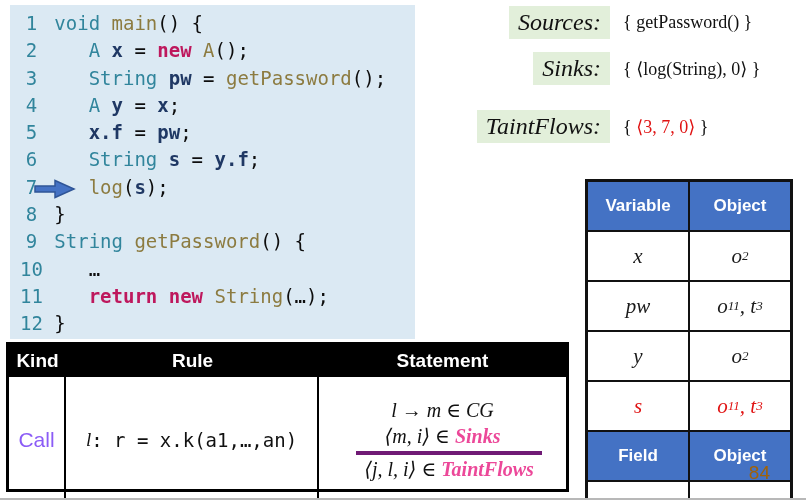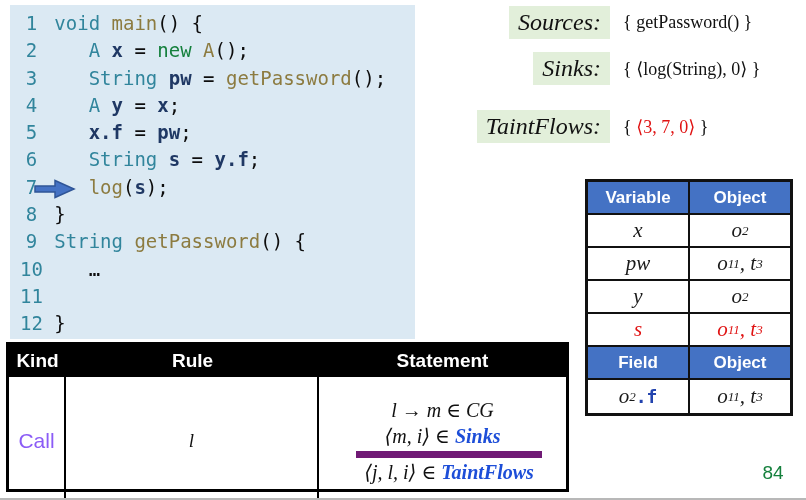--- a/index.html
+++ b/index.html
@@ -10,37 +10,37 @@
   .code-panel{position:absolute;left:10px;top:5px;width:405px;height:334px;background:#dbe9f3;
               font-family:"DejaVu Sans Mono",monospace;font-size:19px;line-height:27.3px;
               padding:5px 0 0 10px;box-sizing:border-box;}
   .code-line{white-space:pre;display:flex;}
   .lno{display:inline-block;width:2ch;color:#31859c;text-align:center;flex:0 0 auto;margin-right:1ch;}
   .code-text{white-space:pre;}
   .ind{padding-left:3ch;}
   .tk-kw{color:#31859c;}
   .tk-fn{color:#8c7b40;}
   .tk-var{color:#1f3864;font-weight:bold;}
-  .tk-new{color:#15803d;}
+  .tk-new{color:#be185d;font-weight:bold;}
   .tk-pl{color:#0d0d0d;}
   .exec-arrow{position:absolute;left:24px;top:173px;width:42px;height:22px;}
 
   
   .set-row{position:absolute;left:445px;width:360px;display:flex;align-items:center;}
   .set-label-col{width:165px;display:flex;justify-content:flex-end;flex:0 0 auto;}
   .set-label{background:#e2efda;padding:3px 9px;font-family:"Liberation Serif","DejaVu Serif",serif;
              font-style:italic;font-size:24px;color:#111;white-space:nowrap;}
   .set-value{margin-left:13px;font-family:"Liberation Serif","DejaVu Serif","DejaVu Sans",serif;
              font-size:18px;color:#111;white-space:nowrap;}
   .rt-red{color:#e01313;margin-top:42px;}
 
   
   .pts-table{position:absolute;left:585px;top:179px;border:3px solid #111;background:#fff;
              display:grid;grid-template-columns:102px 100px;}
-  .pts-cell{border-right:2px solid #111;border-bottom:2px solid #111;height:33px;
+  .pts-cell{border-right:2px solid #111;border-bottom:2px solid #111;height:50px;
             display:flex;align-items:center;justify-content:center;box-sizing:border-box;}
   .pts-cell:nth-child(2n){border-right:none;}
   .pts-head{background:#4472c4;color:#fff;font-weight:bold;font-size:17px;
             font-family:"Liberation Sans",sans-serif;}
   .pts-data{font-family:"Liberation Serif","DejaVu Serif",serif;font-style:italic;font-size:21px;color:#1a1a1a;}
   .pts-data .sub{font-size:0.62em;vertical-align:-0.28em;letter-spacing:0;}
   .tk-field{font-family:"DejaVu Sans Mono",monospace;font-style:normal;font-weight:bold;
             color:#2243ae;font-size:18px;}
   .red-cell{color:#e01313;}
 
@@ -52,45 +52,45 @@
            display:flex;align-items:center;justify-content:center;
            font-family:"Liberation Sans",sans-serif;}
   .rt-cell{display:flex;align-items:center;justify-content:center;box-sizing:border-box;}
   .rt-divider{border-right:2px solid #000;}
   .rt-kind{font-size:21px;color:#8b5cf6;}
   .rt-stmt{font-family:"DejaVu Sans Mono",monospace;font-size:19px;color:#111;white-space:pre;}
   .math-i{font-family:"Liberation Serif","DejaVu Serif","DejaVu Sans",serif;font-style:italic;}
   .rt-rule{flex-direction:column;font-family:"Liberation Serif","DejaVu Serif","DejaVu Sans",serif;
            font-style:italic;font-size:20px;color:#111;line-height:26px;padding:20px 0;}
   .rule-line{white-space:nowrap;}
-  .m-red{color:#1d4ed8;font-weight:bold;}
-  .rule-conclusion{border-top:7px solid #701a75;padding:1px 8px 0 8px;margin-top:2px;margin-left:13px;}
+  .m-red{color:#ec4899;font-weight:bold;}
+  .rule-conclusion{border-top:4px solid #701a75;padding:1px 8px 0 8px;margin-top:2px;margin-left:13px;}
   .m-sub{font-size:0.62em;vertical-align:-0.28em;}
 
-  .page-number{position:absolute;left:752px;top:462px;width:42px;text-align:center;
-               font-size:19px;color:#15803d;font-family:"Liberation Sans",sans-serif;}
+  .page-number{position:absolute;left:728px;top:462px;width:42px;text-align:right;
+               font-size:19px;color:#a16207;font-family:"Liberation Sans",sans-serif;}
 </style>
 </head>
 <body>
 
 <div class="canvas">
 
   <div class="code-panel">
     <div>
         <div class="code-line"><span class="lno">1</span><span class="code-text"><span class="tk-kw">void</span><span class="tk-pl"> </span><span class="tk-fn">main</span><span class="tk-pl">() {</span></span></div>
         <div class="code-line"><span class="lno">2</span><span class="code-text ind"><span class="tk-kw">A</span><span class="tk-pl"> </span><span class="tk-var">x</span><span class="tk-pl"> = </span><span class="tk-new">new</span><span class="tk-pl"> </span><span class="tk-fn">A</span><span class="tk-pl">();</span></span></div>
         <div class="code-line"><span class="lno">3</span><span class="code-text ind"><span class="tk-kw">String</span><span class="tk-pl"> </span><span class="tk-var">pw</span><span class="tk-pl"> = </span><span class="tk-fn">getPassword</span><span class="tk-pl">();</span></span></div>
         <div class="code-line"><span class="lno">4</span><span class="code-text ind"><span class="tk-kw">A</span><span class="tk-pl"> </span><span class="tk-var">y</span><span class="tk-pl"> = </span><span class="tk-var">x</span><span class="tk-pl">;</span></span></div>
         <div class="code-line"><span class="lno">5</span><span class="code-text ind"><span class="tk-var">x.f</span><span class="tk-pl"> = </span><span class="tk-var">pw</span><span class="tk-pl">;</span></span></div>
         <div class="code-line"><span class="lno">6</span><span class="code-text ind"><span class="tk-kw">String</span><span class="tk-pl"> </span><span class="tk-var">s</span><span class="tk-pl"> = </span><span class="tk-var">y.f</span><span class="tk-pl">;</span></span></div>
         <div class="code-line"><span class="lno">7</span><span class="code-text ind"><span class="tk-fn">log</span><span class="tk-pl">(</span><span class="tk-var">s</span><span class="tk-pl">);</span></span></div>
         <div class="code-line"><span class="lno">8</span><span class="code-text"><span class="tk-pl">}</span></span></div>
         <div class="code-line"><span class="lno">9</span><span class="code-text"><span class="tk-kw">String</span><span class="tk-pl"> </span><span class="tk-fn">getPassword</span><span class="tk-pl">() {</span></span></div>
         <div class="code-line"><span class="lno">10</span><span class="code-text ind"><span class="tk-pl">…</span></span></div>
-        <div class="code-line"><span class="lno">11</span></div>
+        <div class="code-line"><span class="lno">11</span><span class="code-text ind"><span class="tk-new">return</span><span class="tk-pl"> </span><span class="tk-new">new</span><span class="tk-pl"> </span><span class="tk-fn">String</span><span class="tk-pl">(…);</span></span></div>
         <div class="code-line"><span class="lno">12</span><span class="code-text"><span class="tk-pl">}</span></span></div>
       </div>
     <svg class="exec-arrow" viewBox="0 0 42 22" xmlns="http://www.w3.org/2000/svg">
       <path d="M1 8 H21 V2.5 L40 11 L21 19.5 V14 H1 Z" fill="#4472c4" stroke="#2f5597" stroke-width="1.5"></path>
     </svg>
   </div>
 
   <div id="sets-panel">
       <div class="set-row" style="top: 6px;">
         <div class="set-label-col">
@@ -168,21 +168,21 @@
         <span>, t</span>
         <span class="sub">3</span>
       </div>
     </div>
 
   <div class="rule-table">
     <div class="rt-head">Kind</div>
     <div class="rt-head">Rule</div>
     <div class="rt-head">Statement</div>
     <div class="rt-cell rt-divider rt-kind">Call</div>
-    <div class="rt-cell rt-divider rt-stmt" id="stmt-cell"><span class="math-i">l</span></div>
+    <div class="rt-cell rt-divider rt-stmt" id="stmt-cell"><span class="math-i">l</span><span>: r = x.k(a1,…,an)</span></div>
     <div class="rt-cell rt-rule" id="rule-cell">
         <div class="rule-line"><span>l → m ∈ CG</span></div>
         <div class="rule-line"><span>⟨m, i⟩ ∈ </span><span class="m-red">Sinks</span></div>
         <div class="rule-line rule-conclusion"><span>⟨j, l, i⟩ ∈ </span><span class="m-red">TaintFlows</span></div>
       </div>
   </div>
 
   <div class="page-number">84</div>
 
 </div>

